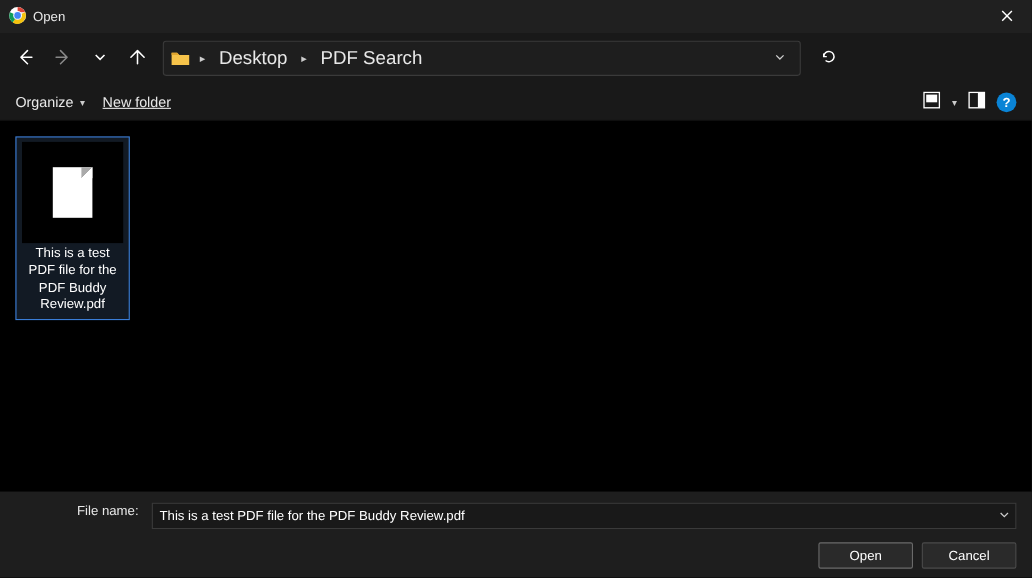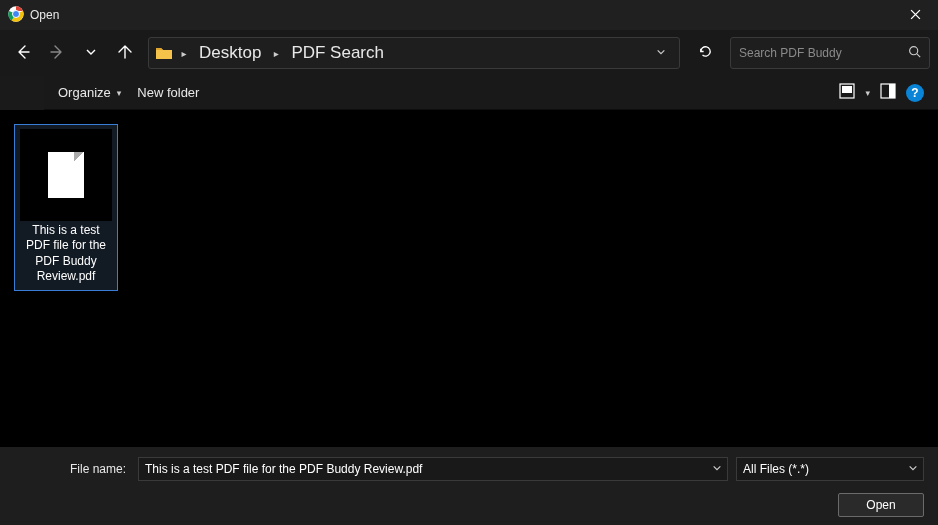--- a/index.html
+++ b/index.html
@@ -81,24 +81,23 @@
 
   
   .toolbarrow {
     height: 34px;
     display: flex;
     align-items: center;
     padding: 0 14px;
     gap: 16px;
     background: #191919;
     border-bottom: 1px solid #0e0e0e;
-    margin-left: 44px;
   }
   .toolbarrow .org-btn { display: flex; align-items: center; gap: 6px; font-size: 13px; }
-  .toolbarrow .newf-btn { font-size: 13px; }
+  .toolbarrow .newf-btn { font-size: 13px; text-decoration: underline; }
   .toolbarrow .spacer { flex: 1; }
   .toolbarrow .view-group { display: flex; align-items: center; gap: 8px; }
   .view-ic {
     width: 20px; height: 20px;
     display: flex; align-items: center; justify-content: center;
   }
   .help-ic {
     width: 18px; height: 18px; border-radius: 50%;
     background: #0a84d6;
     color: #fff; font-weight: bold; font-size: 12px;
@@ -146,21 +145,21 @@
     color: #fff;
   }
 
   
   .bottom {
     height: 78px;
     background: #1e1e1e;
     padding: 10px 14px 8px 14px;
   }
   .fn-row {
-    display: flex; align-items: center; gap: 8px;
+    display: flex; align-items: flex-start; gap: 8px;
     margin-bottom: 12px;
   }
   .fn-label { width: 116px; text-align: right; font-size: 12px; padding-right: 4px;}
   .fn-input-wrap {
     flex: 1;
     position: relative;
   }
   .fn-input {
     width: 100%;
     height: 24px;
@@ -280,29 +279,20 @@
 
   <div class="refresh-btn">
     <span>
       <svg width="15" height="15" viewBox="0 0 16 16">
         <path d="M3 8 a5 5 0 1 1 1.8 3.8" stroke="#fff" stroke-width="1.4" fill="none"></path>
         <path d="M3 5 v3 h3" stroke="#fff" stroke-width="1.4" fill="none"></path>
       </svg>
     </span>
   </div>
 
-  <div class="searchbox">
-    <input type="text" placeholder="Search PDF Buddy" style="">
-    <span class="search-ic">
-      <svg width="13" height="13" viewBox="0 0 16 16">
-        <circle cx="7" cy="7" r="5" stroke="#ccc" stroke-width="1.4" fill="none"></circle>
-        <path d="M11 11 L15 15" stroke="#ccc" stroke-width="1.4"></path>
-      </svg>
-    </span>
-  </div>
 </div>
 
 <div class="toolbarrow">
   <div class="org-btn">
     <span>Organize</span>
     <span class="caret">▾</span>
   </div>
   <div class="newf-btn">
     <span>New folder</span>
   </div>
@@ -346,27 +336,22 @@
   <div class="fn-row">
     <div class="fn-label">File name:</div>
     <div class="fn-input-wrap">
       <input class="fn-input" type="text" value="This is a test PDF file for the PDF Buddy Review.pdf" style="">
       <span class="fn-input-caret">
         <svg width="10" height="10" viewBox="0 0 12 12">
             <path d="M2 4 L6 8 L10 4" stroke="#ccc" stroke-width="1.4" fill="none"></path>
           </svg>
       </span>
     </div>
-    <div class="filter-select-wrap">
-      <div class="filter-select" style="line-height:22px;">All Files (*.*)</div>
-      <span class="filter-caret">
-        <svg width="10" height="10" viewBox="0 0 12 12">
-            <path d="M2 4 L6 8 L10 4" stroke="#ccc" stroke-width="1.4" fill="none"></path>
-          </svg>
-      </span>
-    </div>
   </div>
   <div class="btn-row">
     <div class="dlg-btn primary">
       <span>Open</span>
     </div>
+    <div class="dlg-btn">
+      <span>Cancel</span>
+    </div>
   </div>
 </div>
 
 </body></html>

